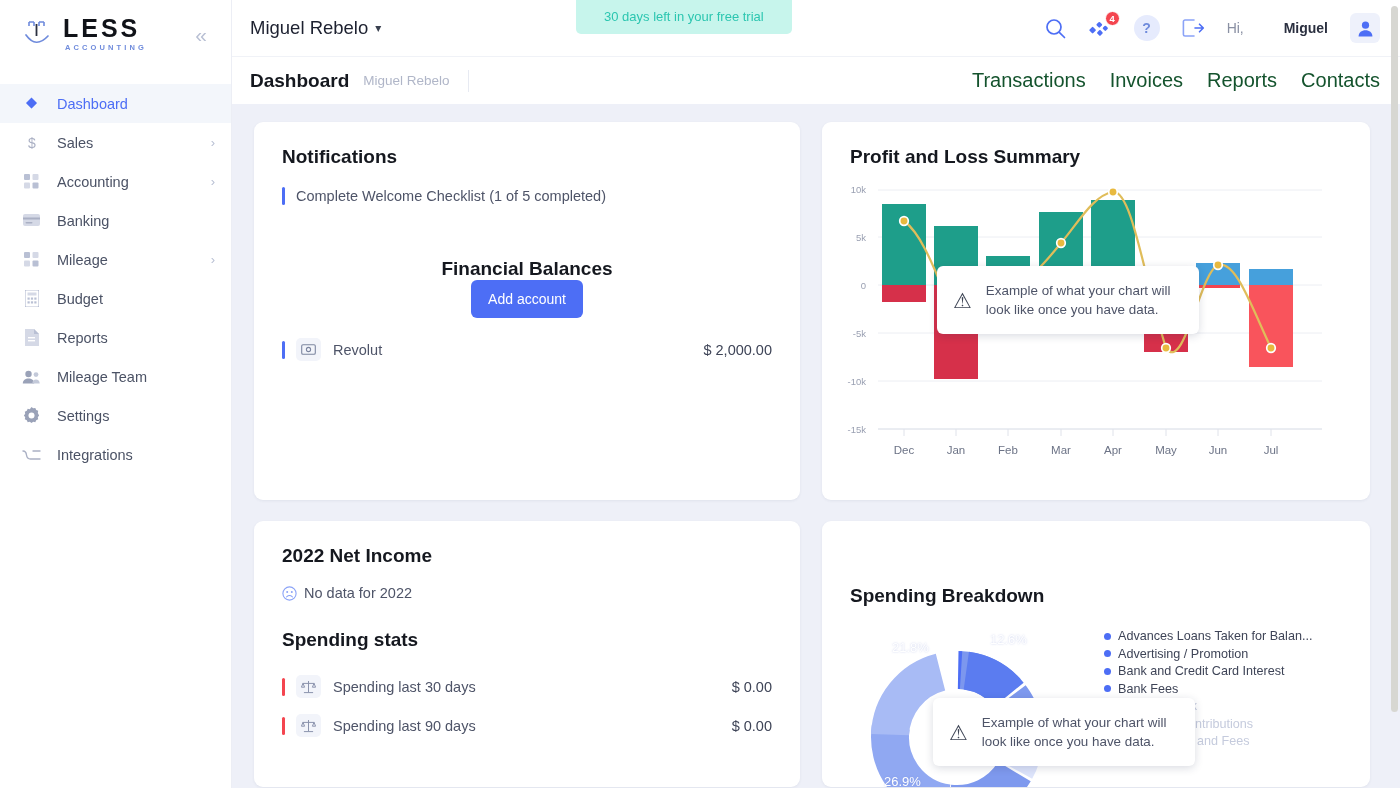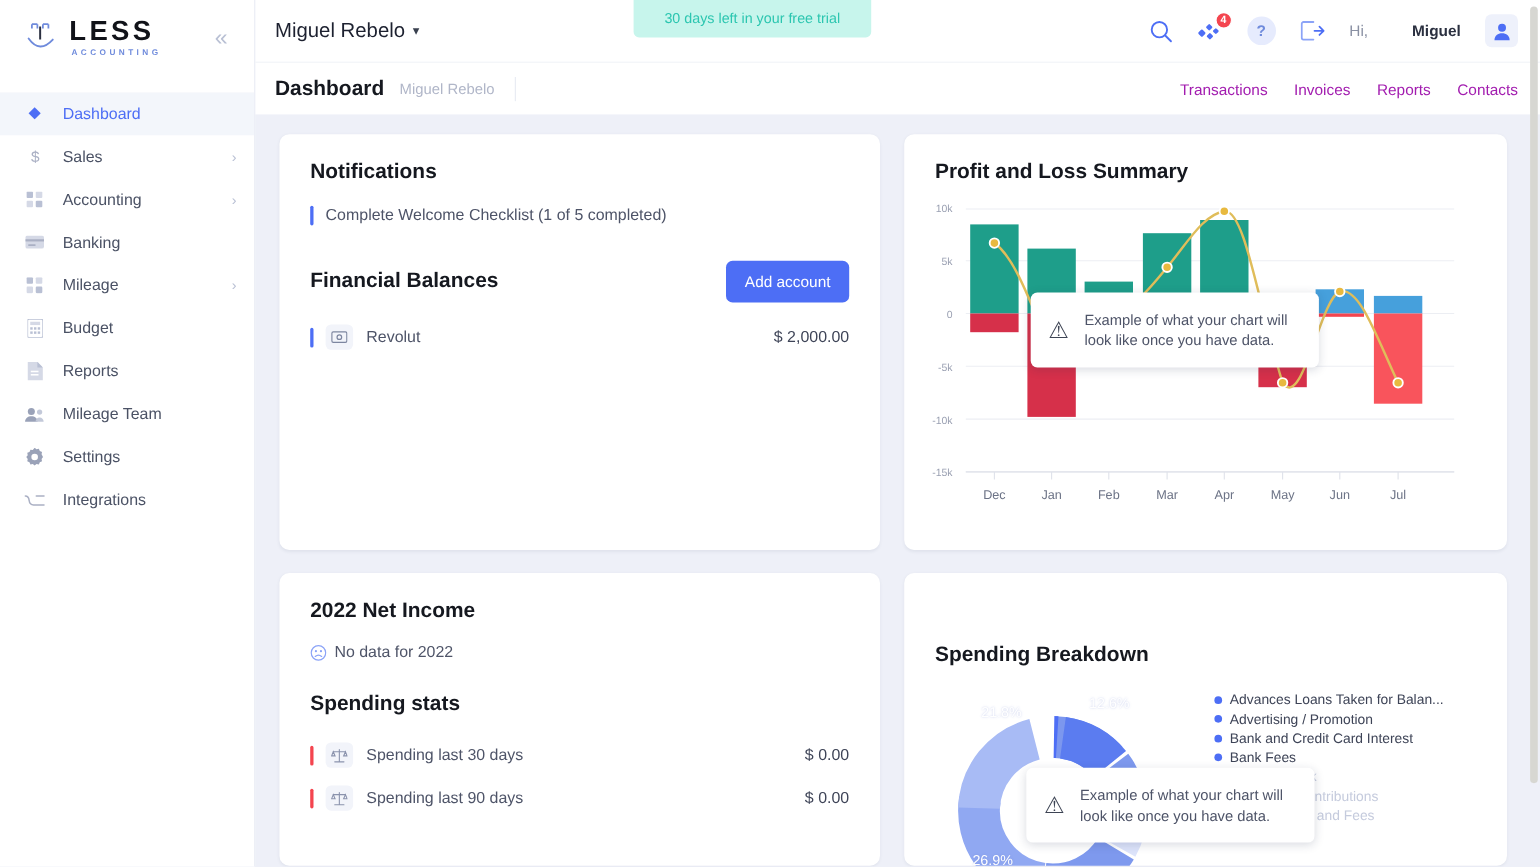--- a/index.html
+++ b/index.html
@@ -93,21 +93,21 @@
     height: 48px; background: #fff; border-top: 1px solid #f0f2f7;
     display: flex; align-items: center; padding: 0 22px 0 18px;
   }
   .page-title { font-size: 19px; font-weight: 700; color: #15181f; }
   .breadcrumb {
     font-size: 13.5px; color: #b0b6c8; margin-left: 14px;
     padding-right: 18px; border-right: 1px solid #e7eaf2; line-height: 22px;
   }
   .nav-links { margin-left: auto; display: flex; gap: 24px; }
   .nav-links a {
-    font-size: 14px; color: #a21caf; text-decoration: none; cursor: pointer;
+    font-size: 20px; color: #14532d; text-decoration: none; cursor: pointer;
   }
 
   
   .content {
     padding: 18px 32px 0 22px; display: grid;
     grid-template-columns: 546px 548px; gap: 20px 22px;
     height: 684px; overflow: hidden;
   }
   .card {
     background: #fff; border-radius: 9px; box-shadow: 0 1px 3px rgba(40,50,90,.07);
@@ -121,22 +121,23 @@
 
   .notif-row {
     display: flex; align-items: center; margin-top: 19px;
     font-size: 14.5px; color: #4e5468;
   }
   .bar-accent { width: 3px; height: 18px; background: #4d6ef5; border-radius: 2px;
     margin-right: 11px; flex: 0 0 3px; }
   .bar-accent.red { background: #f4454f; }
 
   .fin-head {
-    display: flex; align-items: center; justify-content: space-between;
-    margin-top: 32px;
+    display: flex; align-items: center; justify-content: center;
+    margin-top: 53px;
+    flex-direction: column;
   }
   .btn-primary {
     background: #4d6ef5; color: #fff; border: none; border-radius: 6px;
     font-size: 14px; font-family: inherit; font-weight: 400;
     padding: 11px 17px; cursor: pointer;
   }
   .acct-row {
     display: flex; align-items: center; margin-top: 20px; font-size: 14.5px;
     color: #4e5468;
   }

